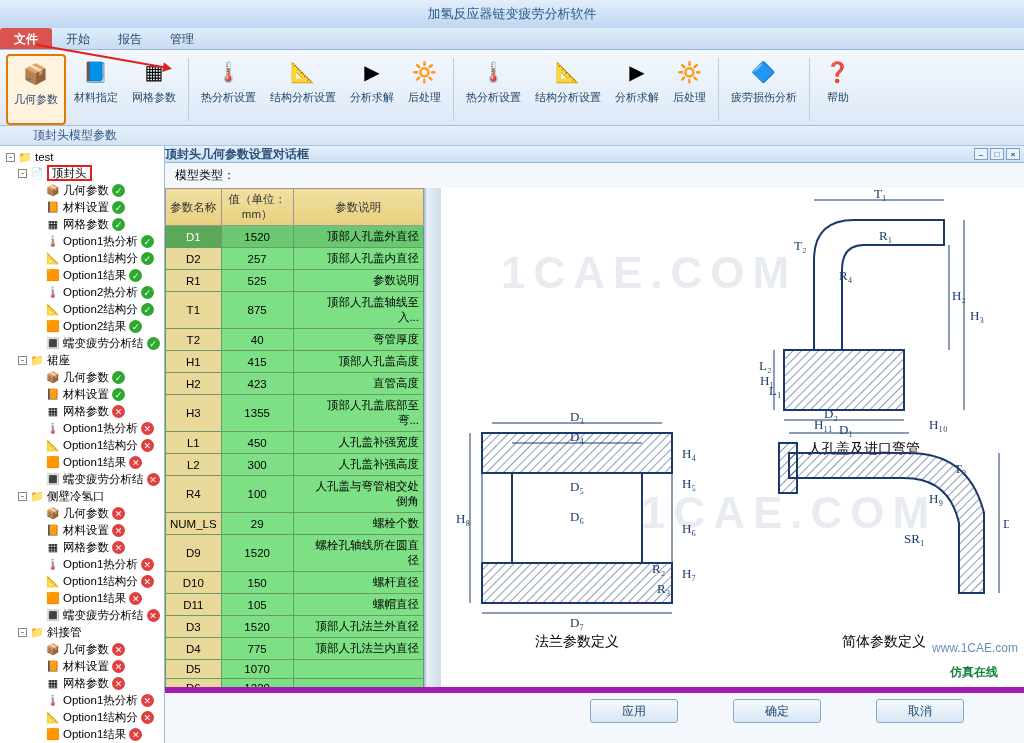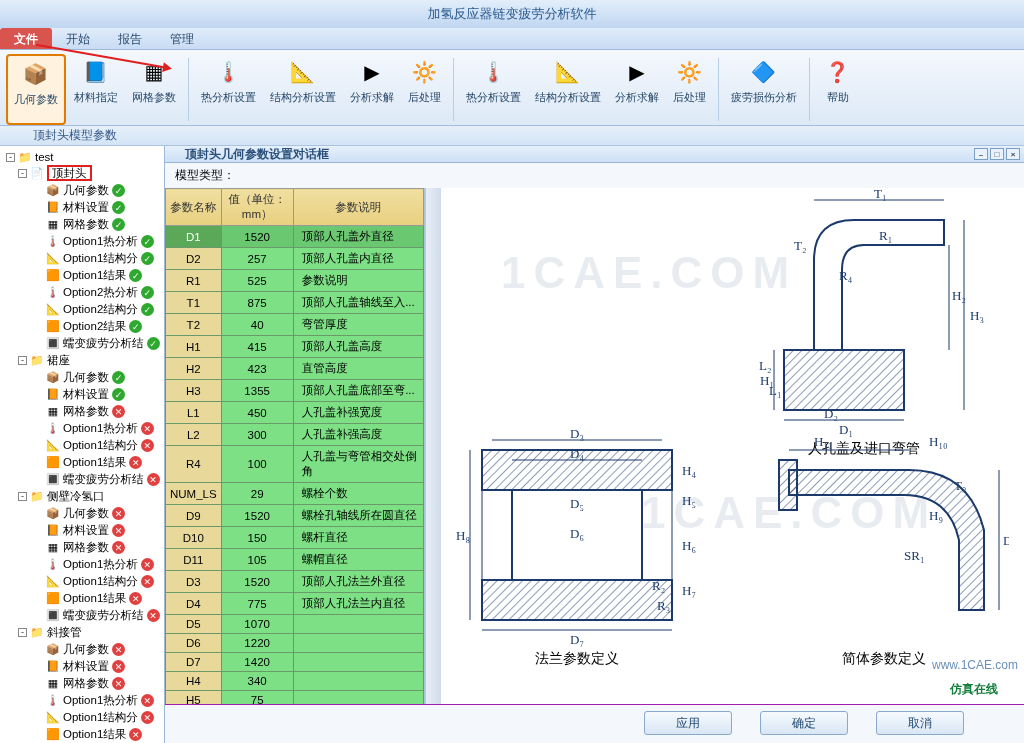--- a/index.html
+++ b/index.html
@@ -27,45 +27,45 @@
   .tree-item { display:flex; align-items:center; padding:1px 2px 1px 6px; gap:3px; white-space:nowrap; font-size:11.5px; }
   .tree-item .exp { width:9px; height:9px; border:1px solid #888; display:inline-flex; align-items:center; justify-content:center; font-size:9px; line-height:7px; background:#fff; color:#333;}
   .tree-item .nexp{ width:11px; display:inline-block;}
   .tree-icon { width:14px; height:14px; display:inline-flex; align-items:center; justify-content:center; font-size:11px; }
   .status-ok { width:13px; height:13px; border-radius:50%; background:#2ea82e; color:#fff; font-size:9px; display:inline-flex; align-items:center; justify-content:center;}
   .status-bad { width:13px; height:13px; border-radius:50%; background:#e04040; color:#fff; font-size:9px; display:inline-flex; align-items:center; justify-content:center;}
   .tree-highlight { border:2px solid #e02020; padding:0px 3px; }
   .l1{padding-left:18px;} .l2{padding-left:32px;}
   
   .right-area { flex:1; display:flex; flex-direction:column; background:#f4f8fd;}
-  .dialog-title { height:17px; background:linear-gradient(#e6f0fb,#cde0f5); border-bottom:1px solid #99b6d6; padding-left:20px; color:#2a4f7a; font-weight:bold; font-size:12px; display:flex; align-items:center; justify-content:space-between;}
+  .dialog-title { height:17px; background:linear-gradient(#e6f0fb,#cde0f5); border-bottom:1px solid #99b6d6; padding-left:0; color:#2a4f7a; font-weight:bold; font-size:12px; display:flex; align-items:center; justify-content:space-between;}
   .dialog-title .wbtns{display:flex; gap:2px; padding-right:4px;}
   .dialog-title .wb{width:14px;height:12px;border:1px solid #7a9ec4;background:#e8f2fb;font-size:8px;display:flex;align-items:center;justify-content:center;color:#446;}
   .model-type { padding:4px 10px; background:#f4f8fd; font-size:12px;}
   
   .content-row { flex:1; display:flex; overflow:hidden;}
   
   .param-table { width: 260px; background:#fff; border-right:1px solid #aac4e0; overflow-y:auto;}
   .param-table table{ width:100%; border-collapse:collapse;}
   .param-table th{ background:linear-gradient(#f0dfa0,#e8d080); border:1px solid #999; padding:3px 4px; font-size:11.5px; font-weight:normal; color:#333;}
   .param-table td{ border:1px solid #6a9a6a; padding:3px 4px; font-size:11.5px; background:#7de085; text-align:center;}
   .param-table td.pname{background:#e8d99a; width:52px;}
   .param-table td.pval{width:72px;}
-  .param-table td.pdesc{text-align:left; padding-left:8px;}
+  .param-table td.pdesc{text-align:right; padding-left:16px;}
   .param-table tr.sel td{background:#6ac870;}
   .param-table tr.sel td.pname{background:#5aa858; color:#fff;}
   
   .diagram-area{ flex:1; background:#fff; position:relative; padding:10px; overflow:hidden;}
   .diagram-box{ position:absolute; display:flex; flex-direction:column; align-items:center;}
   .diag-label{ font-size:14px; color:#000; margin-top:0;}
   .watermark{ position:absolute; color:rgba(100,130,160,0.15); font-size:44px; font-weight:bold; letter-spacing:8px; pointer-events:none;}
   .watermark2{ position:absolute; right:20px; bottom:4px; color:#15803d; font-size:12px; font-weight:bold; font-family:KaiTi,serif; background:rgba(255,255,255,0.7); padding:2px 6px;}
   .wm-url{position:absolute; right:6px; bottom:32px; color:#6a8fb8; font-size:12px;}
   
-  .btn-row{ display:flex; justify-content:flex-end; gap:28px; padding:6px 60px 8px; background:#f4f8fd; border-top:1px solid #a21caf;}
+  .btn-row{ display:flex; justify-content:flex-end; gap:55px; padding:6px 60px 20px; background:#f4f8fd; border-top:6px solid #a21caf;}
   .dlg-btn{ width:88px; height:24px; background:linear-gradient(#f6fafd,#d8e6f5); border:1px solid #8aa9ca; border-radius:3px; font-size:12px; color:#244a72; display:flex; align-items:center; justify-content:center; cursor:default;}
   
   .scrollbar-mock{width:16px; background:linear-gradient(90deg,#e8eef6,#d0dcec); border-left:1px solid #b6c9de;}
 
   
   .eng-svg { stroke:#1b3a6b; fill:none; stroke-width:2; }
   .eng-svg text { font-size:13px; fill:#1b3a6b; stroke:none; font-family:"Times New Roman",serif;}
   .eng-svg .thin{stroke-width:1;}
   .eng-svg .hatch{fill:url(#hatch);}
 </style>

